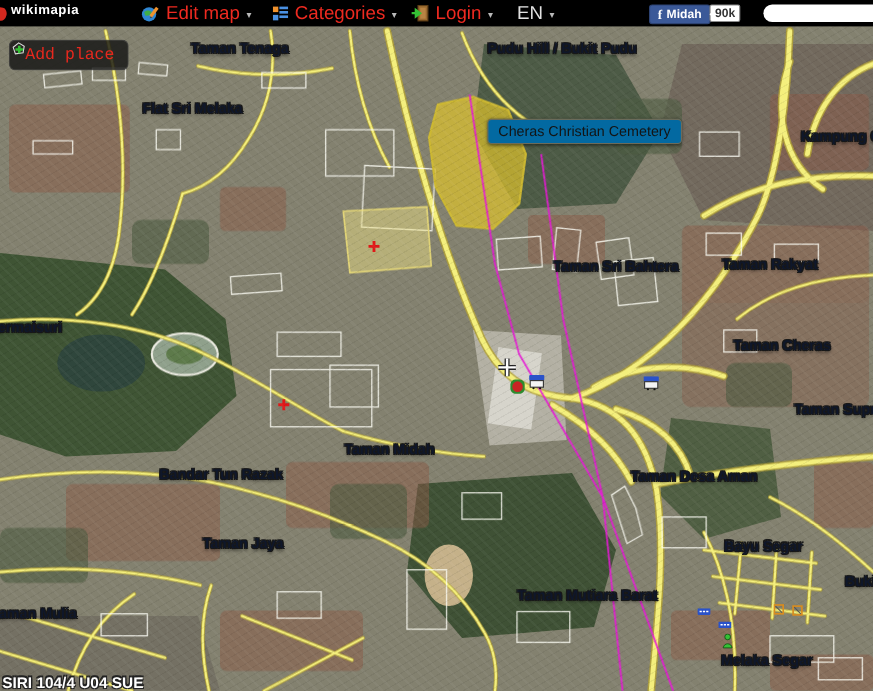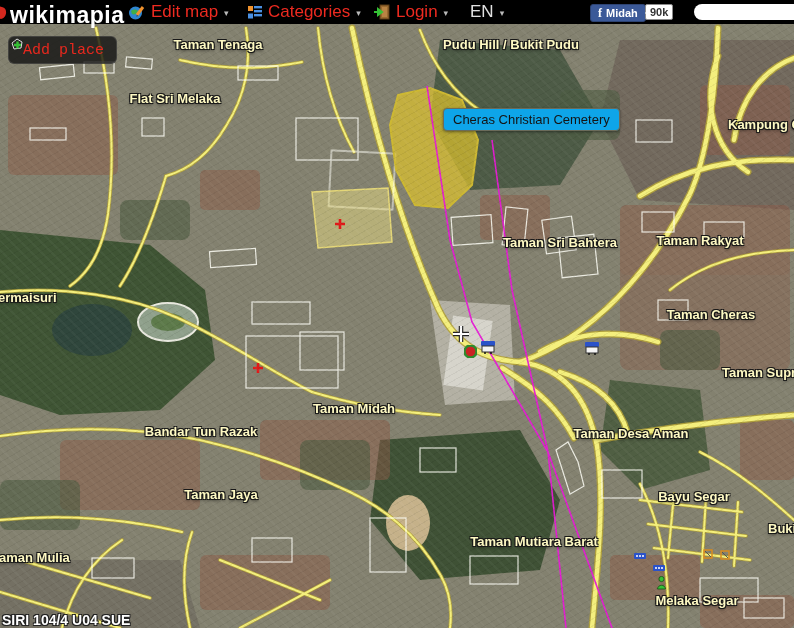--- a/index.html
+++ b/index.html
@@ -6,42 +6,42 @@
   body{width:794px;height:628px;overflow:hidden;position:relative;
        font-family:"Liberation Sans",sans-serif;background:#83816f;}
   
   .map{position:absolute;inset:0;}
   .map svg{position:absolute;top:0;left:0;}
   .map::after{content:"";position:absolute;inset:0;pointer-events:none;
     background:
       repeating-linear-gradient(45deg,rgba(255,255,255,.035) 0 2px,transparent 2px 7px),
       repeating-linear-gradient(-30deg,rgba(0,0,0,.05) 0 1px,transparent 1px 6px);}
   
-  .lbl{position:absolute;font-weight:bold;font-size:13px;color:#fef9c3;white-space:nowrap;
+  .lbl{position:absolute;font-weight:bold;font-size:13px;color:#0f172a;white-space:nowrap;
        text-shadow:-1px -1px 0 #181818,1px -1px 0 #181818,-1px 1px 0 #181818,1px 1px 0 #181818,0 2px 3px rgba(0,0,0,.55);
        z-index:5;}
   .lc{transform:translate(-50%,-50%);}
   .ll{transform:translate(0,-50%);}
   .sheet{position:absolute;left:2px;top:612px;font-weight:bold;font-size:14px;color:#fff;
        text-shadow:-1px -1px 0 #222,1px -1px 0 #222,-1px 1px 0 #222,1px 1px 0 #222;z-index:5;white-space:nowrap;}
   
-  .tooltip{position:absolute;left:443px;top:108px;z-index:9;background:#0ea5e9;color:#141414;
+  .tooltip{position:absolute;left:443px;top:108px;z-index:9;background:#0369a1;color:#141414;
        border:1px solid #6b6b5a;border-radius:4px;padding:3px 9px;font-size:13px;white-space:nowrap;
        box-shadow:0 1px 3px rgba(0,0,0,.45);}
   
   .addplace{position:absolute;left:8px;top:36px;z-index:9;height:26px;display:flex;align-items:center;gap:6px;
        padding:0 12px 0 8px;background:rgba(18,18,18,.8);border:1px solid rgba(255,255,255,.12);
        border-radius:6px;cursor:pointer;}
   .addplace .txt{color:#e8281e;font-size:15px;font-family:Liberation Mono, monospace;}
   
   .topbar{position:absolute;left:0;top:0;width:794px;height:24px;background:#000;z-index:20;}
   .topbar *{font-family:"Liberation Sans",sans-serif;}
   .logo-mark{position:absolute;left:-3px;top:7px;width:9px;height:12px;background:#d4281e;
        border-radius:0 70% 70% 70%;transform:rotate(12deg);}
-  .logo{position:absolute;left:10px;top:2px;color:#fff;font-weight:bold;font-size:23px;letter-spacing:.5px;}
+  .logo{position:absolute;left:10px;top:2px;color:#fff;font-weight:bold;font-size:12px;letter-spacing:.5px;}
   .menu{position:absolute;top:0;height:24px;display:flex;align-items:center;gap:6px;cursor:pointer;}
   .menu .mlabel{color:#ee2a20;font-size:17px;}
   .menu .arrow{color:#b9b9b9;font-size:9px;margin-top:2px;}
   .menu.lang .mlabel{color:#e0e0e0;}
   .micon{display:inline-block;line-height:0;}
   .fb{position:absolute;left:590px;top:4px;height:16px;background:#3b5998;border:1px solid #2d4373;
       border-radius:3px;display:flex;align-items:center;padding:0 7px;gap:4px;cursor:pointer;}
   .fb .f{color:#fff;font-weight:bold;font-size:12px;font-family:"Liberation Serif",serif;}
   .fb .like{color:#fff;font-weight:bold;font-size:11px;}
   .bubble{position:absolute;left:645px;top:4px;height:14px;background:#fff;border:1px solid #8b8b8b;

